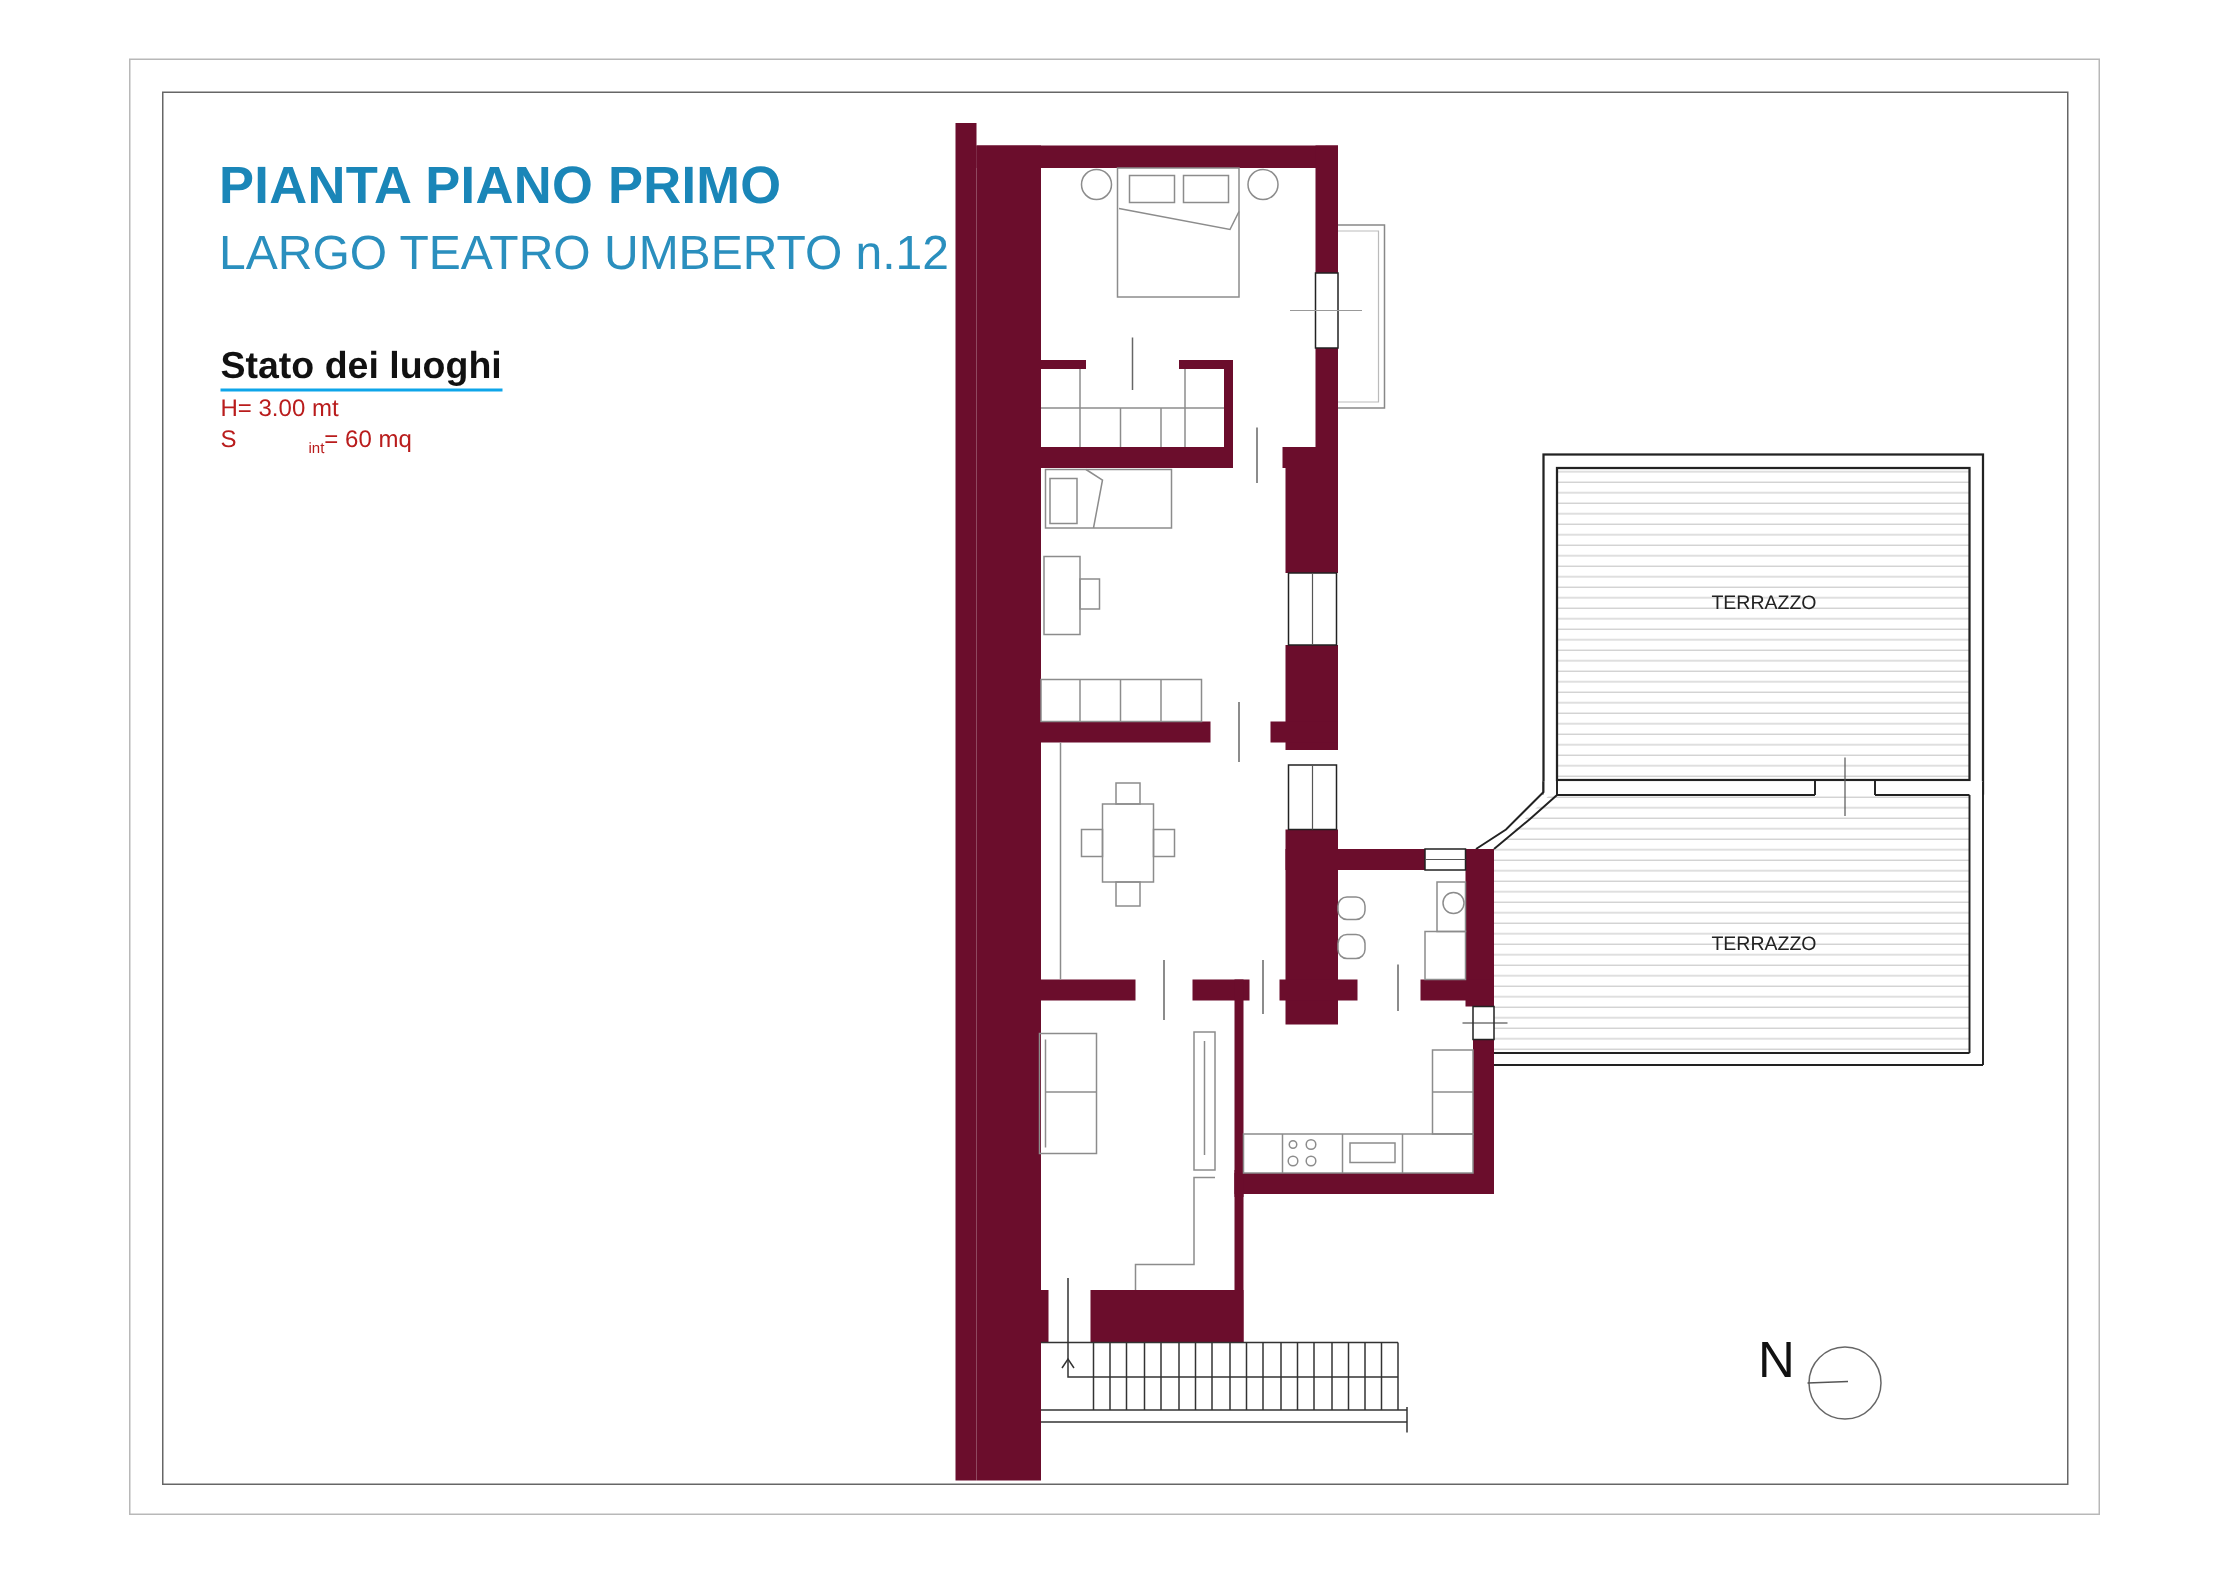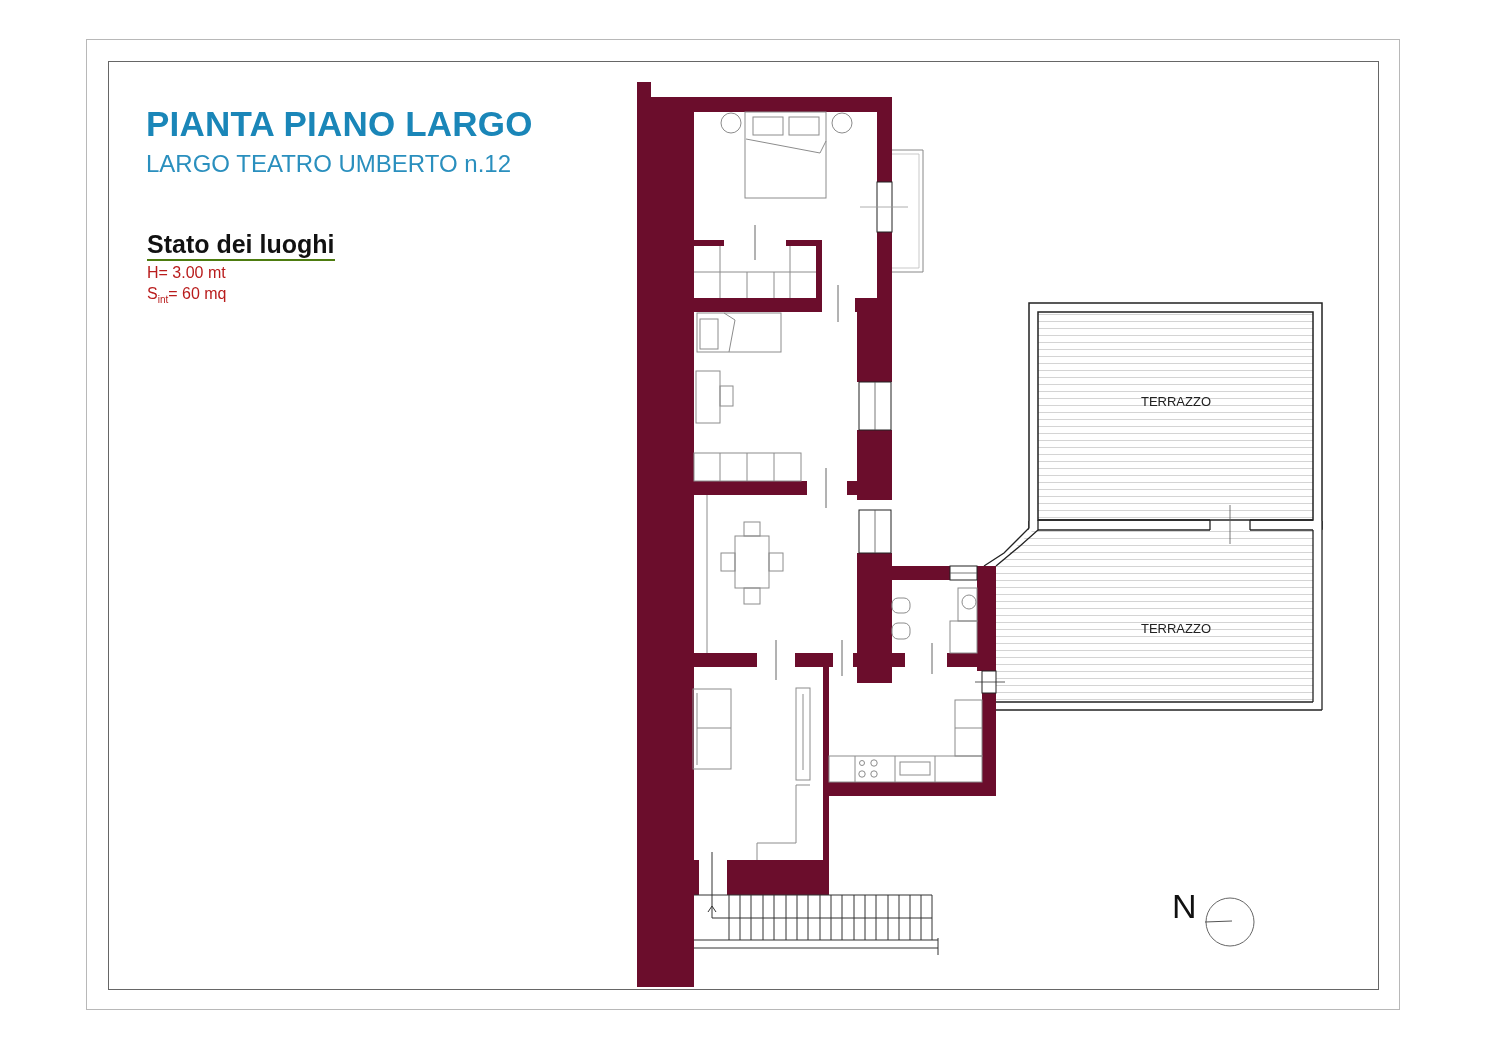--- a/index.html
+++ b/index.html
@@ -1,34 +1,34 @@
 <!DOCTYPE html>
 <html><head>
   <meta charset="utf-8">
   <style>
     html, body { margin: 0; padding: 0; background: #ffffff; }
     body { width: 1486px; height: 1050px; position: relative; overflow: hidden; font-family: "Liberation Sans", sans-serif; }
     .outer-frame { position: absolute; left: 86px; top: 39px; width: 1314px; height: 971px; border: 1.5px solid #b8b8b8; box-sizing: border-box; }
     .inner-frame { position: absolute; left: 108px; top: 61px; width: 1271px; height: 929px; border: 1.5px solid #666; box-sizing: border-box; }
     .title { position: absolute; left: 146px; top: 104px; font-size: 35px; font-weight: bold; color: #1a86b8; letter-spacing: 0.2px; white-space: nowrap; }
-    .subtitle { position: absolute; left: 146px; top: 150px; font-size: 24px; color: #2a8fbe; white-space: nowrap; }
-    .state-title { position: absolute; left: 147px; top: 230px; font-size: 25px; font-weight: bold; color: #111; border-bottom: 2px solid #4d7c0f; line-height: 29px; white-space: nowrap; }
+    .subtitle { position: absolute; left: 146px; top: 150px; font-size: 32px; color: #2a8fbe; white-space: nowrap; }
+    .state-title { position: absolute; left: 147px; top: 230px; font-size: 25px; font-weight: bold; color: #111; border-bottom: 2px solid #0ea5e9; line-height: 29px; white-space: nowrap; }
     .spec { position: absolute; left: 147px; font-size: 16px; color: #b91c1c; white-space: nowrap; }
-    .spec sub { font-size: 10px; }
+    .spec sub { font-size: 10px; margin-left: 48px; }
     svg.plan { position: absolute; left: 0; top: 0; }
     .terr-label { font-family: "Liberation Sans", sans-serif; font-size: 13px; fill: #222; }
     .north-label { font-family: "Liberation Sans", sans-serif; font-size: 34px; fill: #111; }
   </style>
 </head>
 <body>
 
 <div class="outer-frame"></div>
 <div class="inner-frame"></div>
 
-<div class="title">PIANTA PIANO LARGO</div>
+<div class="title">PIANTA PIANO PRIMO</div>
 <div class="subtitle">LARGO TEATRO UMBERTO n.12</div>
 
 <div class="state-title">Stato dei luoghi</div>
 <div class="spec" style="top:264px;">H= 3.00 mt</div>
 <div class="spec" style="top:285px;"><span>S</span><sub>int</sub><span>= 60 mq</span></div>
 
 <svg class="plan" width="1486" height="1050" viewBox="0 0 1486 1050">
   <defs>
     <pattern id="decking" x="0" y="0" width="10" height="7" patternUnits="userSpaceOnUse">
       <line x1="0" y1="6.5" x2="10" y2="6.5" stroke="#c9c9c9" stroke-width="0.8"></line>

